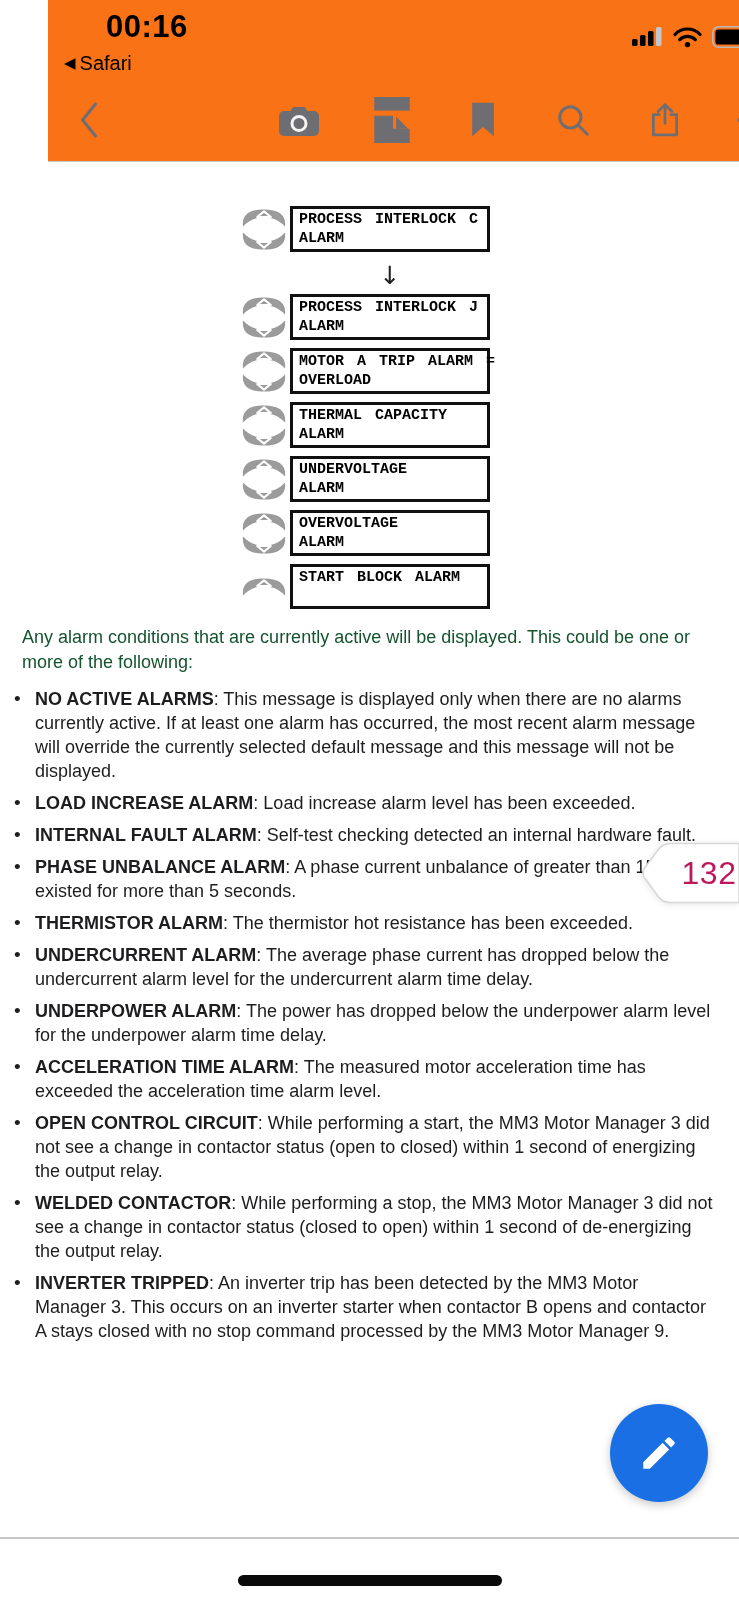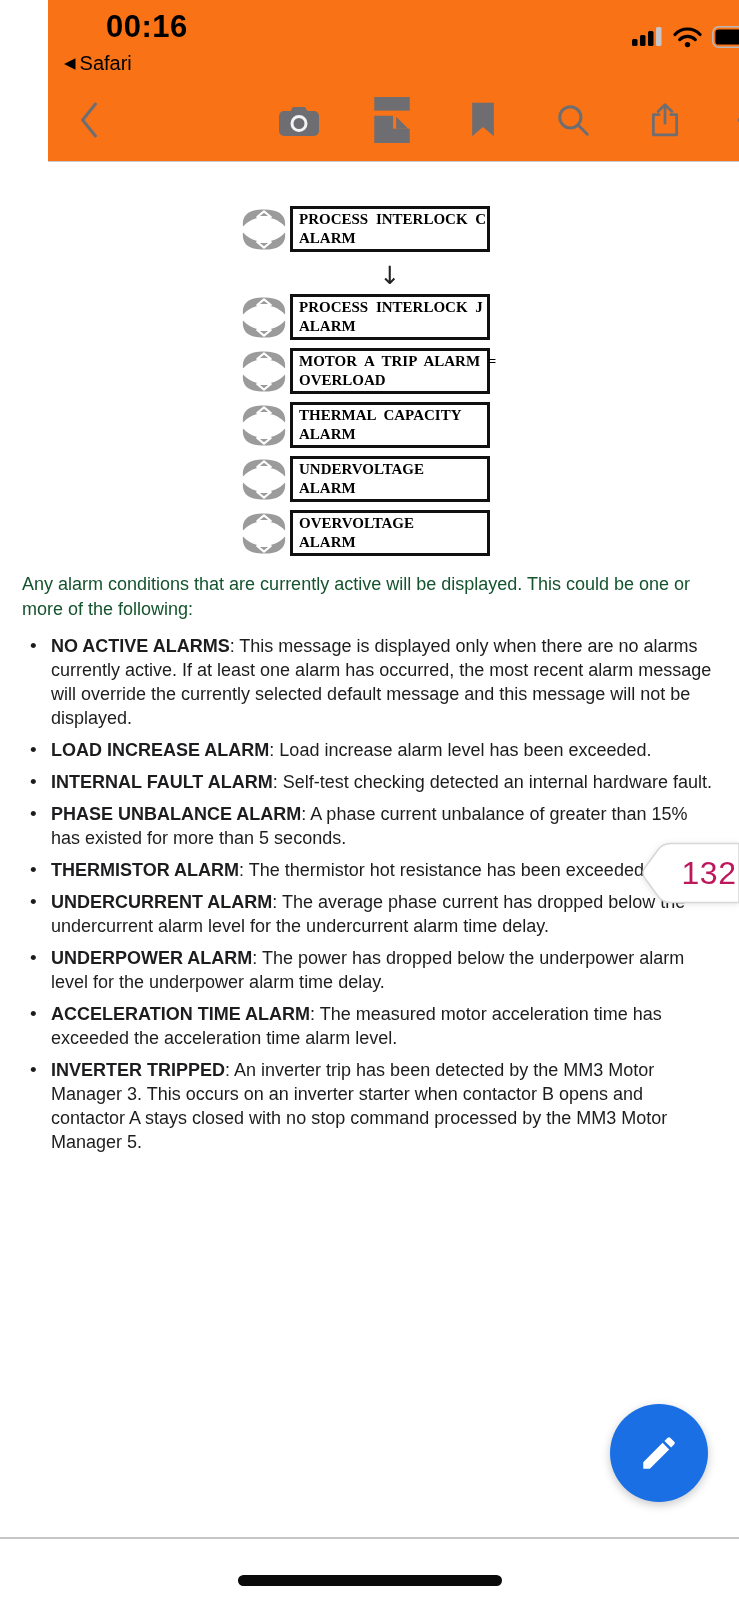--- a/index.html
+++ b/index.html
@@ -18,27 +18,27 @@
   .ic{display:block;}
   
   .content{position:absolute;left:0;top:162px;width:739px;}
   .diagram{margin-top:44px;}
   .d-row{display:flex;align-items:center;margin-left:237px;margin-bottom:8px;}
   .keys{width:53px;display:flex;flex-direction:column;align-items:center;gap:3px;flex:0 0 53px;}
   .key{line-height:0;}
   .key.down svg{transform:rotate(180deg);}
   .lcd{
     box-sizing:border-box;width:200px;min-height:45px;border:3px solid #101010;background:#fff;
-    padding:1px 6px;font-family:Liberation Serif, serif;font-weight:700;
+    padding:1px 6px;font-family:Liberation Mono, monospace;font-weight:700;
     font-size:15px;line-height:19px;color:#000;word-spacing:4px;white-space:nowrap;
   }
   .connector-row{margin-left:290px;width:200px;height:34px;text-align:center;line-height:32px;}
   .connector{font-size:25px;color:#222;font-family:"DejaVu Sans",sans-serif;}
   .intro{margin:16px 30px 12px 22px;font-size:18px;line-height:25px;color:#14532d;}
-  ul.alarms{list-style:none;margin:0 26px 0 16px;padding:0;}
+  ul.alarms{list-style:none;margin:0 26px 0 0;padding:0;}
   ul.alarms li{position:relative;padding-left:35px;margin-bottom:8px;font-size:18px;line-height:24px;color:#1d1d1f;}
   ul.alarms li::before{content:"\2022";position:absolute;left:14px;top:0;font-size:19px;}
   .term{font-weight:700;}
   
   .page-badge{position:absolute;right:0;top:842px;width:98px;height:62px;z-index:5;filter:drop-shadow(0 1px 3px rgba(0,0,0,.10));}
   .page-badge svg{position:absolute;left:0;top:0;}
   .page-badge .num{position:absolute;left:32px;top:0;width:72px;height:62px;display:flex;align-items:center;justify-content:center;
     font-size:32px;color:#be185d;letter-spacing:.5px;}
   .fab{position:absolute;left:610px;top:1404px;width:98px;height:98px;border-radius:50%;border:none;
     background:#1b6fe4;display:flex;align-items:center;justify-content:center;cursor:pointer;z-index:6;
@@ -224,20 +224,31 @@
                 <path d="M2,20.5 C0.5,8.5 8,2.5 24,2.5 C40,2.5 47.5,8.5 46,20.5 C39,13 32,11 24,11 C16,11 9,13 2,20.5 Z" fill="#9b9b9b"></path>
                 <polygon points="24,4.6 16.8,10.4 31.2,10.4" fill="none" stroke="#fff" stroke-width="2.1" stroke-linejoin="round"></polygon>
               </svg></span>
           </div>
       <div class="lcd">
             <div>OVERVOLTAGE</div>
             <div>ALARM</div>
           </div>
     </div>
 
+    <div class="d-row">
+      <div class="keys">
+            <span class="key"><svg viewBox="0 0 48 22" width="48" height="21">
+                <path d="M2,20.5 C0.5,8.5 8,2.5 24,2.5 C40,2.5 47.5,8.5 46,20.5 C39,13 32,11 24,11 C16,11 9,13 2,20.5 Z" fill="#9b9b9b"></path>
+                <polygon points="24,4.6 16.8,10.4 31.2,10.4" fill="none" stroke="#fff" stroke-width="2.1" stroke-linejoin="round"></polygon>
+              </svg></span>
+          </div>
+      <div class="lcd">
+            <div>START BLOCK ALARM</div>
+          </div>
+    </div>
   </div>
     <p class="intro">Any alarm conditions that are currently active will be displayed. This could be one or more of the following:</p>
     <ul class="alarms" id="bullets">
     <li>
       <b class="term">NO ACTIVE ALARMS</b><span class="sep">: </span><span class="desc">This message is displayed only when there are no alarms currently active. If at least one alarm has occurred, the most recent alarm message will override the currently selected default message and this message will not be displayed.</span>
     </li>
 
     <li>
       <b class="term">LOAD INCREASE ALARM</b><span class="sep">: </span><span class="desc">Load increase alarm level has been exceeded.</span>
     </li>
@@ -260,24 +271,30 @@
 
     <li>
       <b class="term">UNDERPOWER ALARM</b><span class="sep">: </span><span class="desc">The power has dropped below the underpower alarm level for the underpower alarm time delay.</span>
     </li>
 
     <li>
       <b class="term">ACCELERATION TIME ALARM</b><span class="sep">: </span><span class="desc">The measured motor acceleration time has exceeded the acceleration time alarm level.</span>
     </li>
 
 
-
-
-    <li>
-      <b class="term">INVERTER TRIPPED</b><span class="sep">: </span><span class="desc">An inverter trip has been detected by the MM3 Motor Manager 3. This occurs on an inverter starter when contactor B opens and contactor A stays closed with no stop command processed by the MM3 Motor Manager 5.</span>
+    <li>
+      <b class="term">OPEN CONTROL CIRCUIT</b><span class="sep">: </span><span class="desc">While performing a start, the MM3 Motor Manager 3 did not see a change in contactor status (open to closed) within 1 second of energizing the output relay.</span>
+    </li>
+
+    <li>
+      <b class="term">WELDED CONTACTOR</b><span class="sep">: </span><span class="desc">While performing a stop, the MM3 Motor Manager 3 did not see a change in contactor status (closed to open) within 1 second of de-energizing the output relay.</span>
+    </li>
+
+    <li>
+      <b class="term">INVERTER TRIPPED</b><span class="sep">: </span><span class="desc">An inverter trip has been detected by the MM3 Motor Manager 3. This occurs on an inverter starter when contactor B opens and contactor A stays closed with no stop command processed by the MM3 Motor Manager 9.</span>
     </li>
   </ul>
 
   </div>
 
   <div class="page-badge">
     <svg width="98" height="62" viewBox="0 0 98 62">
       <path d="M30,1.5 H98 V60.5 H30 Q21,60.5 16.5,53.5 L3,35 Q1,31 3,27 L16.5,8.5 Q21,1.5 30,1.5 Z" fill="#ffffff" stroke="#d8d8d8" stroke-width="1.6"></path>
     </svg>
     <span class="num">132</span>

